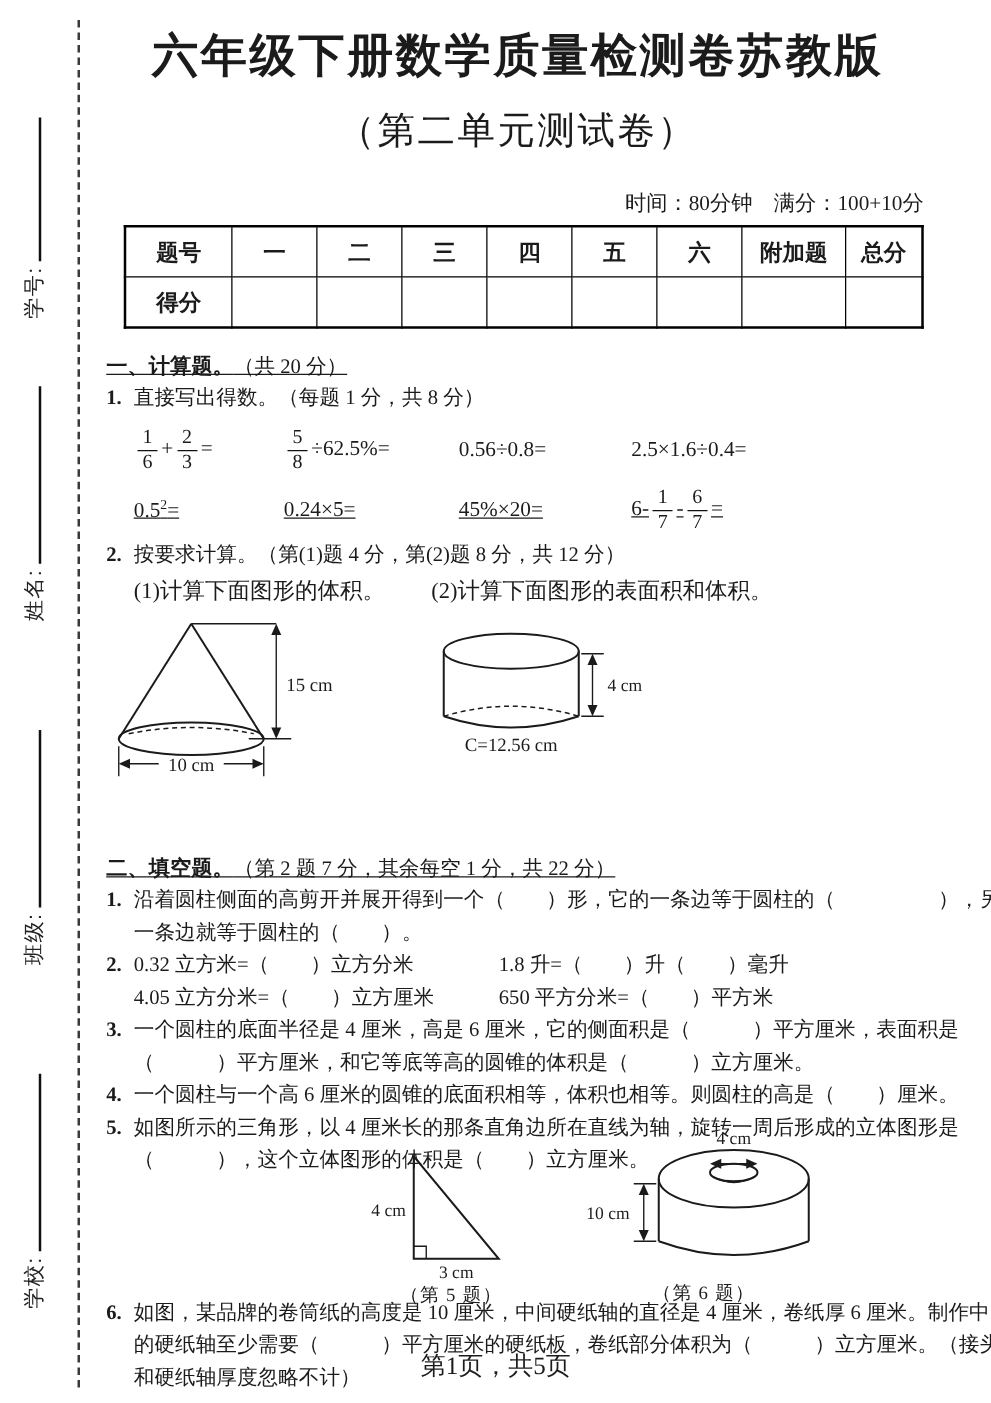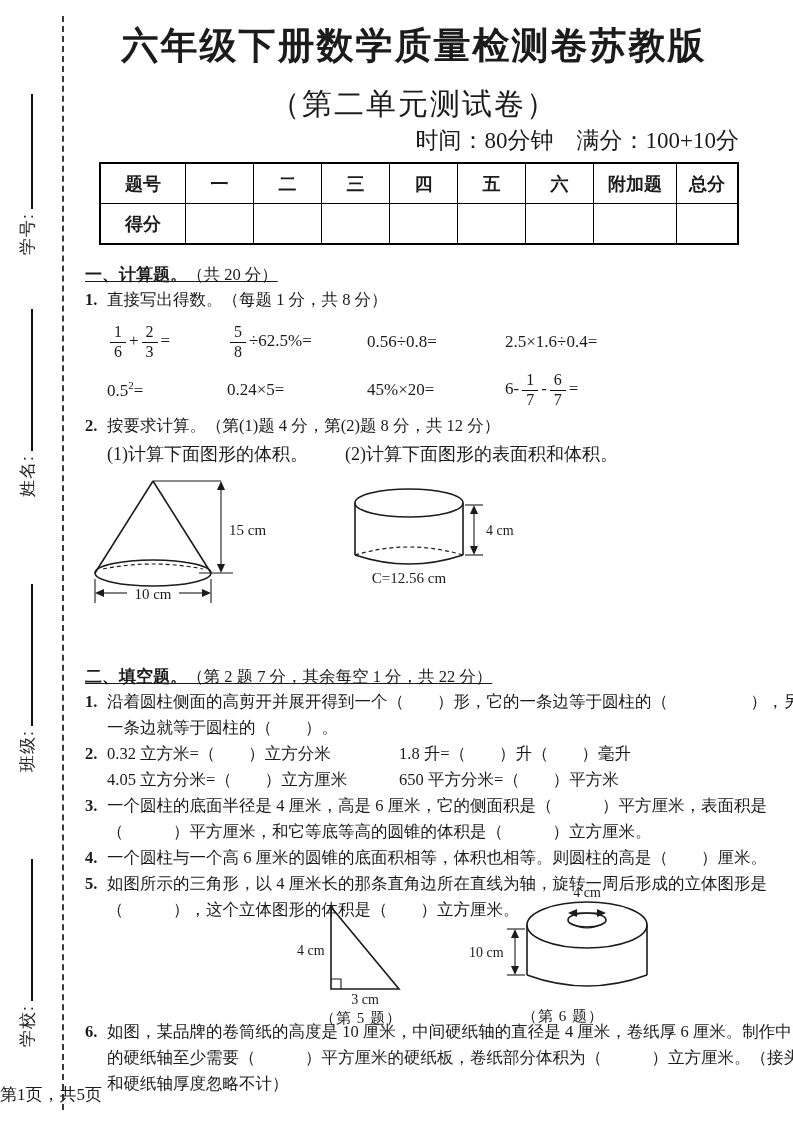--- a/index.html
+++ b/index.html
@@ -8,51 +8,51 @@
   
   .cutline{position:absolute;left:62px;top:16px;bottom:12px;width:0;border-left:2px dashed #3a3a3a;}
   .side-entry{position:absolute;left:16px;transform:rotate(-90deg);transform-origin:0 0;
               white-space:nowrap;font-size:17px;color:#222;}
   .side-label{font-family:"Liberation Sans","DejaVu Sans",sans-serif;letter-spacing:1px;}
   .side-line{display:inline-block;border-bottom:2px solid #111;height:14px;margin-left:4px;vertical-align:baseline;}
   
   .main{position:absolute;left:85px;top:22px;width:658px;}
   .title{font-size:37px;font-weight:bold;text-align:center;letter-spacing:2px;line-height:1.3;}
   .subtitle{font-size:30px;font-weight:normal;text-align:center;margin-top:14px;letter-spacing:2px;}
-  .info{font-size:23px;text-align:right;margin-top:0;padding-right:4px;}
+  .info{font-size:17px;text-align:right;margin-top:26px;padding-right:4px;}
   table.score-table{table-layout:fixed;border-collapse:collapse;width:640px;margin:6px 0 0 14px;border:2px solid #000;}
   table.score-table td{border:1px solid #000;height:39px;text-align:center;font-size:18px;font-weight:bold;padding:0;}
   td.c0{width:84px;} td.c7{width:82px;} td.c8{width:60px;}
   .sec-heading{margin-top:18px;font-size:16.5px;line-height:24px;text-decoration:underline;}
   .sec-heading b{font-size:17px;}
   .item-line{font-size:16.5px;line-height:26px;display:flex;}
   .inum{width:22px;font-weight:bold;flex:none;}
   .calc-grid{margin-top:4px;padding-left:22px;}
   .calc-row{display:grid;grid-template-columns:120px 140px 138px auto;align-items:center;min-height:50px;font-size:17px;}
-  .calc-row+.calc-row{min-height:46px;}
+  .calc-row+.calc-row{min-height:46px;text-decoration:underline;}
   .frac{display:inline-flex;flex-direction:column;text-align:center;vertical-align:middle;margin:0 3px;line-height:1.05;font-size:16px;}
   .fnum{display:block;border-bottom:1.3px solid #111;padding:0 4px 1px;}
   .fden{display:block;padding-top:1px;}
   sup{font-size:11px;}
   .subs{display:flex;font-size:18px;line-height:26px;margin-top:2px;padding-left:22px;}
   .subs .s1{width:238px;flex:none;}
   .figrow1{position:relative;height:150px;margin-top:6px;}
   .cone-block{position:absolute;left:4px;top:0;}
   .cyl-block{position:absolute;left:262px;top:8px;}
   .spacer{height:24px;}
   .fill-item{display:flex;font-size:16.5px;line-height:26px;}
   .itext{flex:1;}
   .fline{white-space:nowrap;}
   .two-col{display:flex;white-space:nowrap;}
   .two-col .c1{width:292px;flex:none;}
   .figrow2{position:relative;height:96px;}
   .tri-block{position:absolute;left:210px;top:-20px;width:132px;text-align:center;}
   .roll-block{position:absolute;left:382px;top:-38px;width:192px;text-align:center;}
   .fig-caption{font-size:15px;margin-top:2px;letter-spacing:1px;}
-  .footer{position:absolute;left:0;right:0;bottom:16px;text-align:left;font-size:17px;}
+  .footer{position:absolute;left:0;right:0;bottom:16px;text-align:center;font-size:20px;}
   svg{display:block;}
   svg text{font-family:"Liberation Serif","DejaVu Serif",serif;fill:#1b1b1b;}
   .sk{stroke:#1b1b1b;stroke-width:1.6;fill:none;}
   .sk-thin{stroke:#1b1b1b;stroke-width:1.1;fill:none;}
   .sk-dash{stroke:#1b1b1b;stroke-width:1.2;fill:none;stroke-dasharray:4 3;}
   .ah{fill:#1b1b1b;stroke:none;}
 </style>
 </head>
 <body>
 

